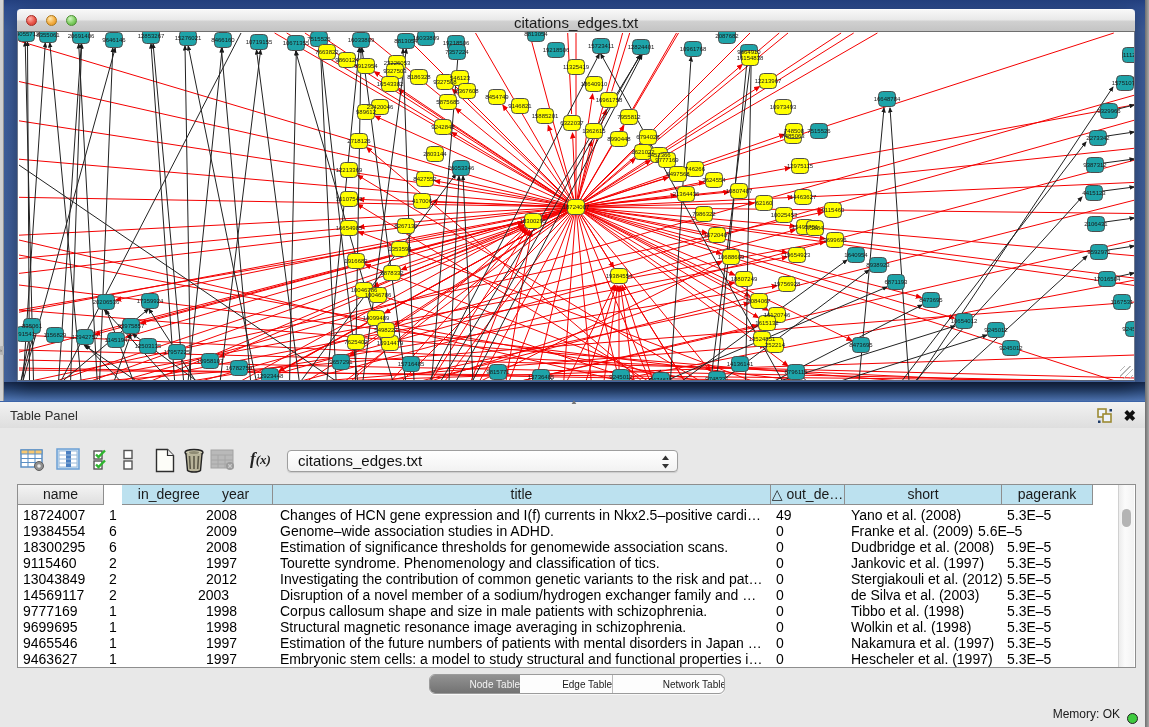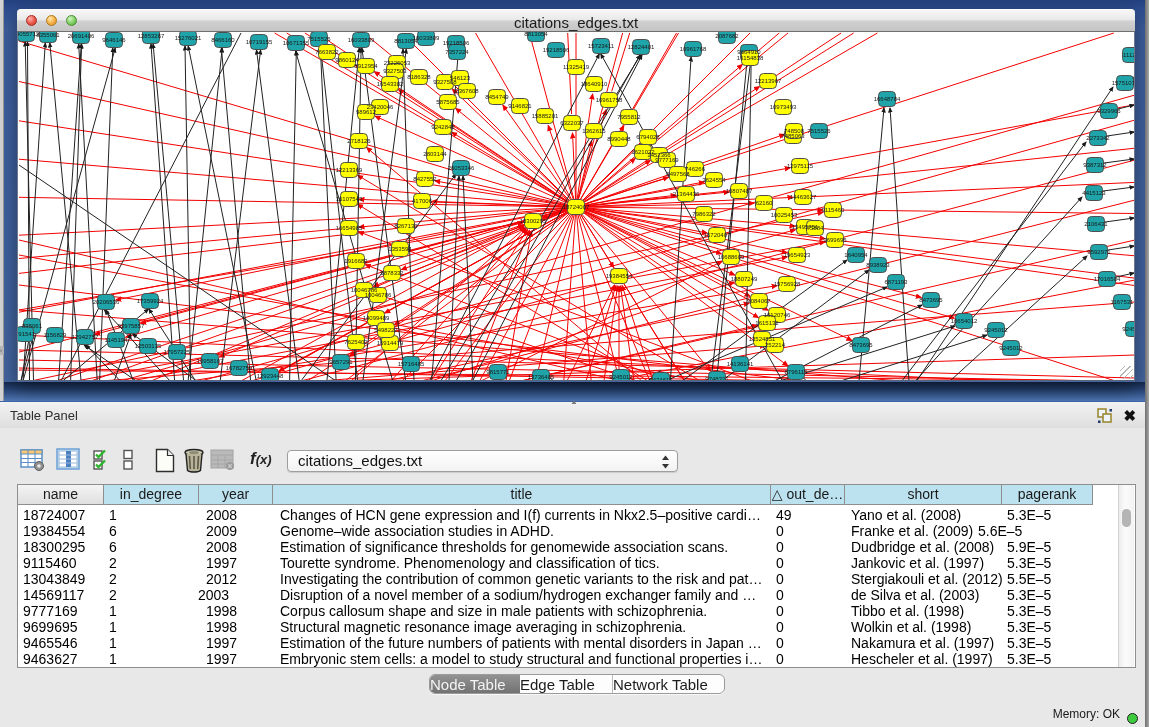--- a/index.html
+++ b/index.html
@@ -56,21 +56,21 @@
   text-align:center; line-height:19px; font-size:14px; color:#1a1a1a; }
 .row { position:absolute; left:0; height:16px; width:1100px; white-space:nowrap; }
 .c { position:absolute; top:0; height:16px; line-height:15px; overflow:hidden; }
 .sb { position:absolute; right:1px; top:0px; width:16px; height:182px;
   background:linear-gradient(90deg,#ececec,#fbfbfb 40%,#f3f3f3); border-left:1px solid #d0d0d0;}
 .sb .thumb { position:absolute; left:3px; top:24px; width:9px; height:18px; border-radius:5px; background:#b4b4b4; }
 
 
 #tabs { position:absolute; left:429px; top:273px; height:20px; width:296px;
   border:1px solid #9b9b9b; border-radius:6px; background:#fdfdfd; overflow:hidden;
-  font-size:15px; text-align:left; color:#1b1b1b; box-shadow:0 1px 0 rgba(255,255,255,.7);}
+  font-size:10px; text-align:right; color:#1b1b1b; box-shadow:0 1px 0 rgba(255,255,255,.7);}
 #tabs .seg { position:absolute; top:0; height:20px; line-height:19px; }
 #seg1 { left:0; width:90px; background:linear-gradient(#929292,#6f6f6f); color:#f4f4f4; }
 #seg2 { left:90px; width:92px; }
 #seg3 { left:182px; width:114px; border-left:1px solid #bbb; }
 
 #mem { position:absolute; right:29px; bottom:6px; font-size:12px; color:#1a1a1a; }
 #memdot { position:absolute; right:11px; bottom:3px; width:11px; height:11px; border-radius:50%;
   background:#3fcb3f; border:1.5px solid #222; }
 #rightstrip { position:absolute; right:0; top:0; width:4px; height:727px;
   background:linear-gradient(90deg,#6e6e6e,#a8a8a8); }
@@ -683,32 +683,32 @@
       <path d="M4 6 l1.5 16.5 a7 2.5 0 0 0 13 0 L20 6" fill="#b8b49a" stroke="#222" stroke-width="1.4"></path>
       <path d="M7.5 8 l0.8 13 M12 8 v13 M16.5 8 l-0.8 13" stroke="#5c5948" stroke-width="1.6"></path>
       <ellipse cx="12" cy="4.5" rx="5" ry="1.5" fill="#8f8c75"></ellipse>
     </svg>
     <svg class="ticon" style="left:193px" width="26" height="24" viewBox="0 0 26 24">
       <rect x="1" y="2" width="22" height="18" fill="#b9b9b9" stroke="#a2a2a2"></rect>
       <path d="M1 7 h22 M1 12 h22 M1 16 h22 M8 7 v13 M15 7 v13" stroke="#a6a6a6"></path>
       <circle cx="20" cy="18" r="4" fill="#9b9b9b"></circle>
       <path d="M18.3 16.3 l3.4 3.4 M21.7 16.3 l-3.4 3.4" stroke="#c9c9c9" stroke-width="1.3"></path>
     </svg>
-    <div class="ticon" style="left:233px; top:4px; font-family:Liberation Sans, sans-serif; font-style:italic; font-weight:bold; font-size:17px; color:#222;">f<span style="font-size:13px">(x)</span></div>
+    <div class="ticon" style="left:233px; top:4px; font-family:Liberation Serif, serif; font-style:italic; font-weight:bold; font-size:17px; color:#222;">f<span style="font-size:13px">(x)</span></div>
   </div>
   <div id="combo">citations_edges.txt
     <svg style="position:absolute;right:7px;top:4px" width="9" height="14" viewBox="0 0 9 14">
       <path d="M1 5 L4.5 0.5 L8 5 z" fill="#333"></path>
           <path d="M1 9 L4.5 13.5 L8 9 z" fill="#333"></path>
     </svg>
   </div>
   <div id="tbl">
 <div class="hrow">
 <div class="hc" style="left:0px;width:86px;background:linear-gradient(#f4f4f4,#dfdfdf);">name</div>
-<div class="hc" style="left:86px;width:95px;">in_degree</div>
+<div class="hc" style="left:104px;width:95px;">in_degree</div>
 <div class="hc" style="left:181px;width:74px;">year</div>
 <div class="hc" style="left:255px;width:498px;text-align:center;">title</div>
 <div class="hc" style="left:753px;width:74px;">△ out_de…</div>
 <div class="hc" style="left:827px;width:157px;">short</div>
 <div class="hc" style="left:984px;width:91px;">pagerank</div>
 </div>
 <div class="row" style="top:23px">
 <div class="c" style="left:5px;width:81px">18724007</div>
 <div class="c" style="left:91px;width:90px">1</div>
 <div class="c" style="left:188px;width:67px">2008</div>

